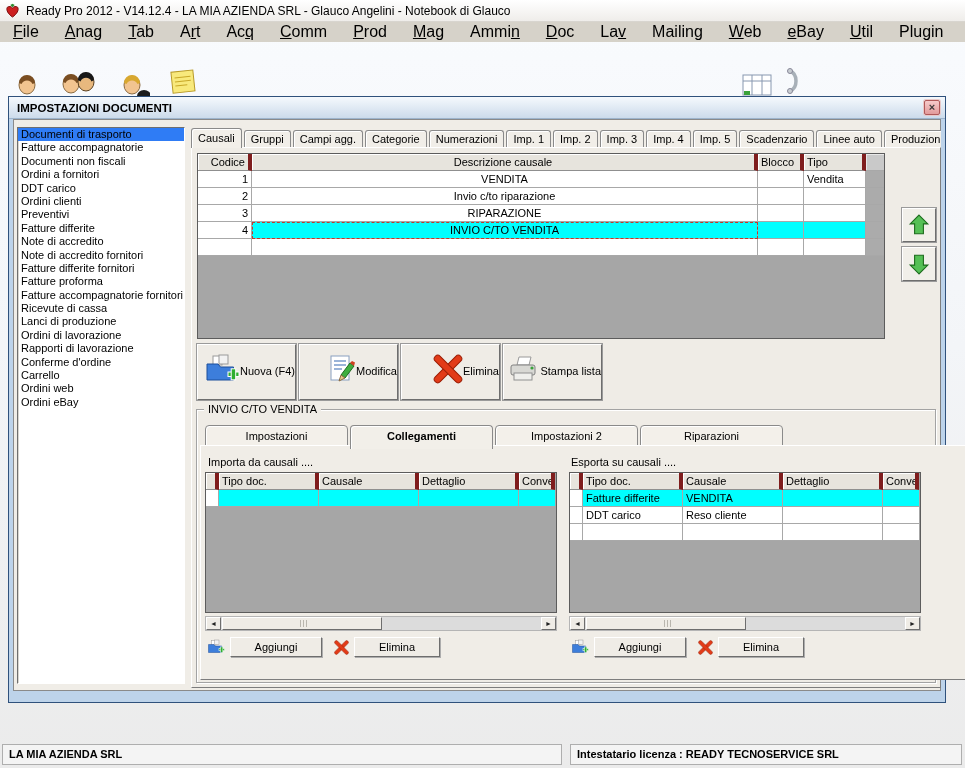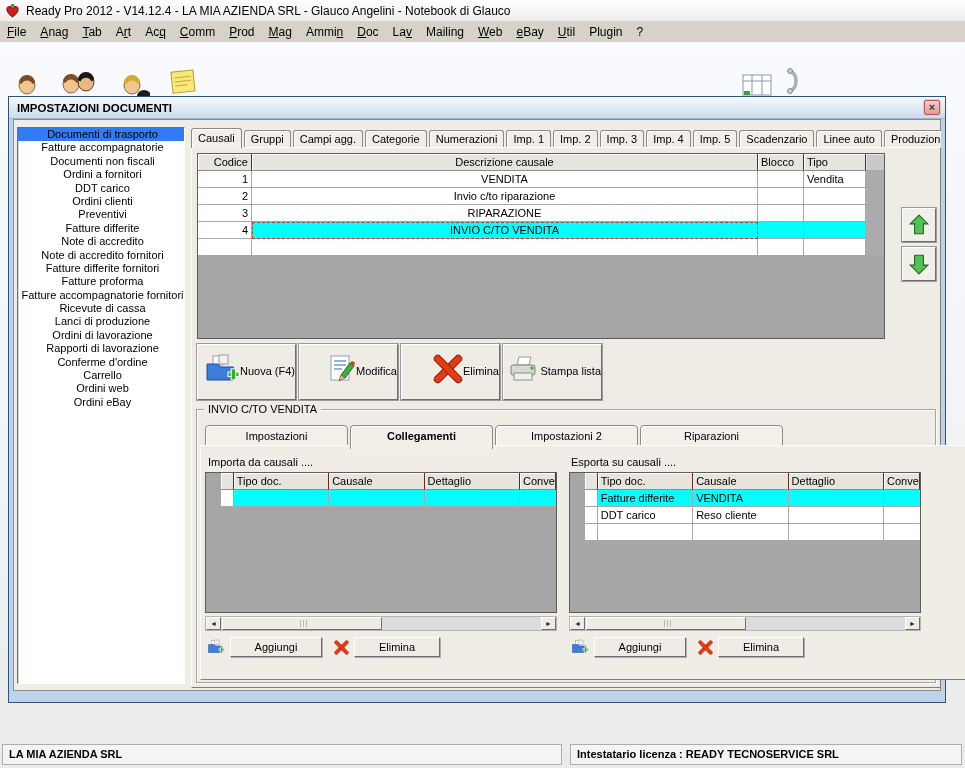--- a/index.html
+++ b/index.html
@@ -11,21 +11,21 @@
   u{text-decoration:underline;}
 
   
   #titlebar{left:0;top:0;width:965px;height:22px;background:linear-gradient(#ffffff,#efedea);
     display:flex;align-items:center;border-bottom:1px solid #d8d5cf;}
   #titlebar .ttext{margin-left:6px;font-size:12px;}
   #titlebar svg{margin-left:5px;}
 
   
   #menubar{left:0;top:22px;width:965px;height:20px;background:#d6d2c9;display:flex;align-items:center;}
-  .mi{padding:2px 7px;font-size:12px;cursor:default;}
+  .mi{padding:2px 13px;font-size:16px;cursor:default;}
 
   
   #tabbar{left:0;top:42px;width:965px;height:26px;background:linear-gradient(180deg,#93b1da 0%,#6e93c4 100%);
     display:flex;align-items:flex-end;padding-left:3px;border-right:3px solid #5d83b8;}
   .wtab{height:22px;line-height:20px;padding:0 11px;margin-right:2px;font-size:12px;white-space:nowrap;
     background:linear-gradient(#e7f0fb,#b9d0ef);border:1px solid #5f82b4;border-bottom:none;
     border-radius:8px 8px 0 0;color:#111;}
   .wtab.sel{background:linear-gradient(#fdd494,#f5a635);border-color:#9a6a1e;font-weight:bold;}
 
   
@@ -38,40 +38,40 @@
   #dlg-title .dtext{margin-left:8px;font-weight:bold;font-size:11.5px;}
   #dlg-close{position:absolute;right:5px;top:3px;width:16px;height:15px;text-align:center;line-height:13px;
     background:linear-gradient(#f6caca,#e29b9b);border:1px solid #b05858;color:#3a3a3a;
     font-weight:bold;font-size:11px;border-radius:2px;box-shadow:0 0 0 1px #e8c9c9;}
   #dlg-body{position:relative;margin-left:4px;width:928px;height:572px;background:#f0ede7;
     border:1px solid #8a8a8a;}
 
   
   #doclist{left:3px;top:7px;width:168px;height:557px;background:#fff;
     border:1px solid;border-color:#6f6f6f #fff #fff #6f6f6f;box-shadow:1px 1px 0 #d9d6cf inset;overflow:hidden;}
-  .lb-item{height:13.4px;line-height:13.4px;padding-left:3px;white-space:nowrap;overflow:hidden;text-align:center;}
+  .lb-item{height:13.4px;line-height:13.4px;padding-left:3px;white-space:nowrap;overflow:hidden;}
   .lb-item.sel{background:#2f7cf5;}
 
   
   .tabstrip{display:flex;align-items:flex-end;white-space:nowrap;}
   .dtab{height:18px;line-height:16px;padding:0 6px;margin-right:2px;background:#f1eee8;
     border:1px solid #8a8a8a;border-bottom:none;border-radius:3px 3px 0 0;box-shadow:inset 1px 1px 0 #fff;}
   .dtab.sel{height:21px;line-height:19px;margin-bottom:-1px;background:#f2efe9;z-index:3;}
   #maintabs{left:177px;top:7px;height:21px;width:750px;overflow:hidden;}
 
   
   #mainpane{left:177px;top:27px;width:750px;height:541px;background:#efece6;
     border:1px solid;border-color:#fff #7d7d7d #7d7d7d #fff;}
 
   
   .gtable{background:#a6a6a6;border:1px solid #5c5c5c;overflow:hidden;}
   .grow{display:flex;height:17px;}
   .gcell{height:17px;line-height:15px;padding:1px 3px;border-right:1px solid #a8a8a8;border-bottom:1px solid #a8a8a8;
     background:#fff;white-space:nowrap;overflow:hidden;}
-  .ghead .gcell{background:#e7e4dd;border-right:1px solid #7f1d1d;border-bottom:1px solid #8f8f8f;
+  .ghead .gcell{background:#e7e4dd;border-right:4px solid #7f1d1d;border-bottom:1px solid #8f8f8f;
     box-shadow:inset 1px 1px 0 #fff;}
   .gfill{flex:1;background:#ababab;border-bottom:1px solid #a8a8a8;}
   .ghead .gfill{background:#c9c9c9;box-shadow:inset 1px 1px 0 #e8e8e8;}
   .selrow .gcell{background:#00ffff;}
   .selrow .keepwhite{background:#fff;}
   .selrow .dashfocus{outline:1px dashed #c23a2a;outline-offset:-1px;}
 
   #maintable{left:5px;top:5px;width:688px;height:186px;}
   .c0{width:54px;text-align:right;}
   .c1{width:506px;text-align:center;}
@@ -92,21 +92,21 @@
   #groupbox{left:4px;top:261px;width:740px;height:274px;border:1px solid #a3a3a3;
     box-shadow:inset 1px 1px 0 #fff,1px 1px 0 #fff;}
   #grouplabel{left:7px;top:-7px;background:#efece6;padding:0 4px;height:13px;line-height:13px;}
   .itab{width:143px;height:22px;line-height:20px;text-align:center;background:#f3f0ea;
     border:1px solid #8a8a8a;border-radius:4px 4px 0 0;margin-right:2px;box-shadow:inset 1px 1px 0 #fff;}
   .itab.sel{font-weight:bold;border-bottom:none;height:24px;margin-bottom:-2px;background:#f2efe9;z-index:3;}
   #innertabs{left:8px;top:13px;height:24px;}
   #innerpane{left:3px;top:35px;width:853px;height:235px;background:#f0ede7;
     border:1px solid;border-color:#fff #7d7d7d #7d7d7d #fff;}
 
-  .subtbl{width:352px;height:141px;padding-left:15px;}
+  .subtbl{width:352px;height:141px;}
   .sn{width:13px;}
   .sc{width:100px;}
   .sv{flex:0 0 36px;border-right:none;}
   .sublabel{height:13px;line-height:13px;}
 
   
   .hscroll{height:15px;width:352px;background:#dcdcdc;border:1px solid #b5b5b5;display:flex;}
   .sbtn{width:15px;height:13px;background:#efece6;border:1px solid;border-color:#fff #6e6e6e #6e6e6e #fff;
     font-size:7px;line-height:12px;text-align:center;color:#222;}
   .sthumb{width:160px;height:13px;margin-left:1px;background:#efece6;border:1px solid;

